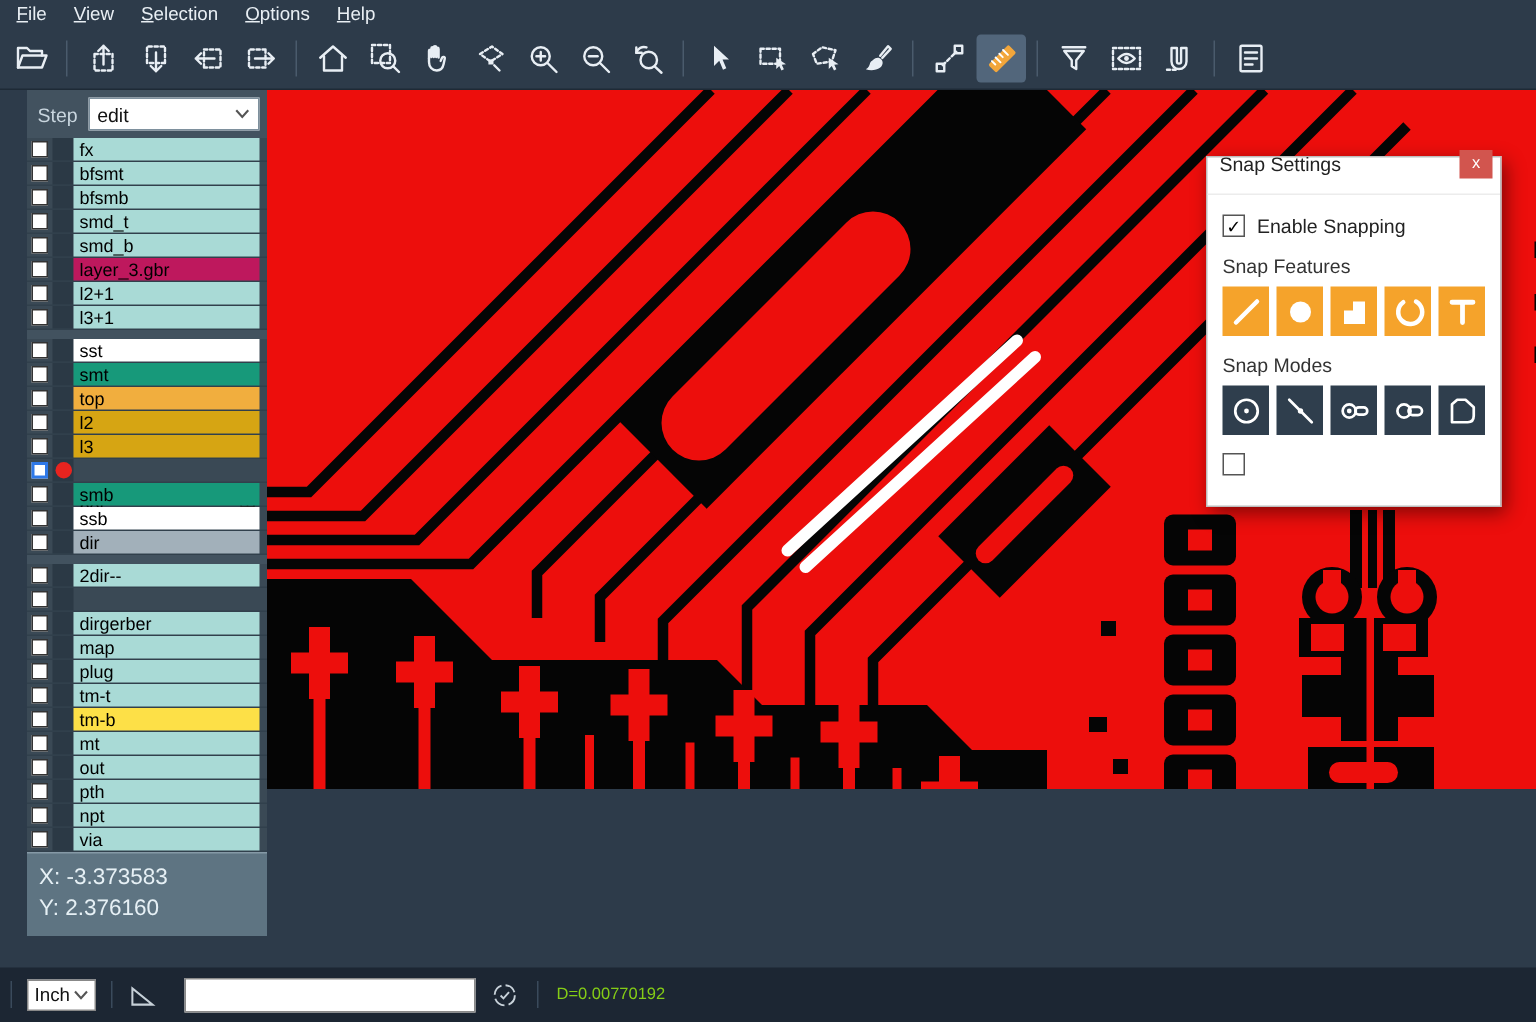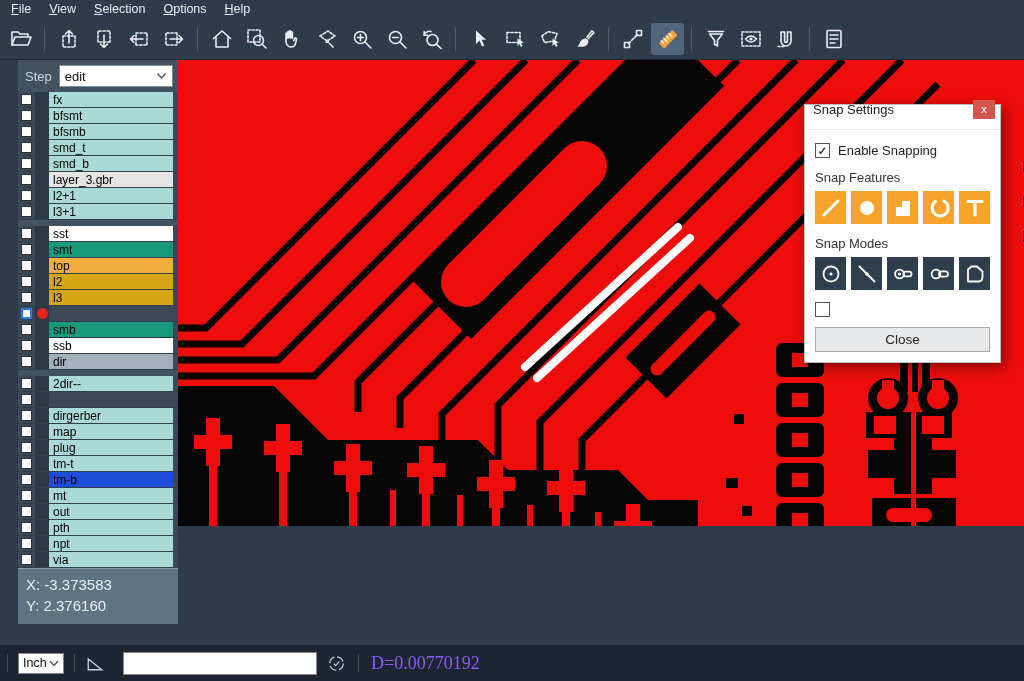--- a/index.html
+++ b/index.html
@@ -75,21 +75,21 @@
   .bbar { position:absolute; left:0; bottom:0; width:1024px; height:36px; background:#1C2633;
           display:flex; align-items:center; padding-left:7px; }
   .bsep { width:1px; height:18px; background:#3A4A5C; flex:none; }
   .unit-select { width:46px; height:21px; margin:0 10px; background:#fff; border:1px solid #888;
                  display:flex; align-items:center; justify-content:space-between;
                  padding:0 4px; font-size:12.5px; color:#111; }
   .corner-ico { margin:0 10px; display:flex; }
   .meas-input { width:194px; height:23px; margin-left:8px; border:1px solid #8A8A8A;
                 background:#fff; font-size:13px; padding:0 4px; font-family:"Liberation Sans",sans-serif; }
   .chk-ico { margin:0 12px 0 10px; display:flex; }
-  .d-readout { color:#8b5cf6; font-size:18px; margin-left:12px;font-family:Liberation Serif, serif; }
+  .d-readout { color:#84cc16; font-size:11px; margin-left:12px; }
 </style>
 </head>
 <body>
 
 <div class="menubar">
   <span class="menu-item">File</span>
   <span class="menu-item">View</span>
   <span class="menu-item">Selection</span>
   <span class="menu-item">Options</span>
   <span class="menu-item">Help</span>
@@ -306,21 +306,21 @@
           <span class="ind"></span>
           <span class="lab" style="background-color: rgb(169, 218, 214);">
             <span>smd_b</span>
 
           </span>
         </div>
 
         <div class="layer-row">
           <span class="cb"></span>
           <span class="ind"></span>
-          <span class="lab" style="background-color: #e5e5e5; align-items: flex-end;">
+          <span class="lab" style="background-color: #be185d; align-items: flex-end;">
             <span>layer_3.gbr</span>
 
           </span>
         </div>
 
         <div class="layer-row">
           <span class="cb"></span>
           <span class="ind"></span>
           <span class="lab" style="background-color: rgb(169, 218, 214);">
             <span>l2+1</span>
@@ -479,21 +479,21 @@
           <span class="ind"></span>
           <span class="lab" style="background-color: rgb(169, 218, 214);">
             <span>tm-t</span>
 
           </span>
         </div>
 
         <div class="layer-row">
           <span class="cb"></span>
           <span class="ind"></span>
-          <span class="lab" style="background-color: #1d4ed8;">
+          <span class="lab" style="background-color: #fde047;">
             <span>tm-b</span>
 
           </span>
         </div>
 
         <div class="layer-row">
           <span class="cb"></span>
           <span class="ind"></span>
           <span class="lab" style="background-color: rgb(169, 218, 214);">
             <span>mt</span>
@@ -758,21 +758,20 @@
         </div>
       <div class="sq-btn dark">
           <svg width="24" height="24" viewBox="0 0 24 24" stroke-width="1.8">
             <path d="M5 19.5 V7.5 L8.5 4.5 H14 L19.5 9.5 V15 Q19.5 19.5 15.5 19.5 Z"></path>
           </svg>
         </div>
     </div>
     <div class="chk-row" style="margin:12px 0 10px;">
       <span class="dcb"></span>
     </div>
-    <div class="dlg-close-btn">Close</div>
   </div>
 </div>
 
 <div class="bbar">
   <div class="bsep"></div>
   <div class="unit-select">
     <span>Inch</span>
     <svg width="10" height="7" viewBox="0 0 10 7">
         <path d="M1 1 L5 5.5 L9 1" stroke="#555" fill="none" stroke-width="1.4"></path>
       </svg>

